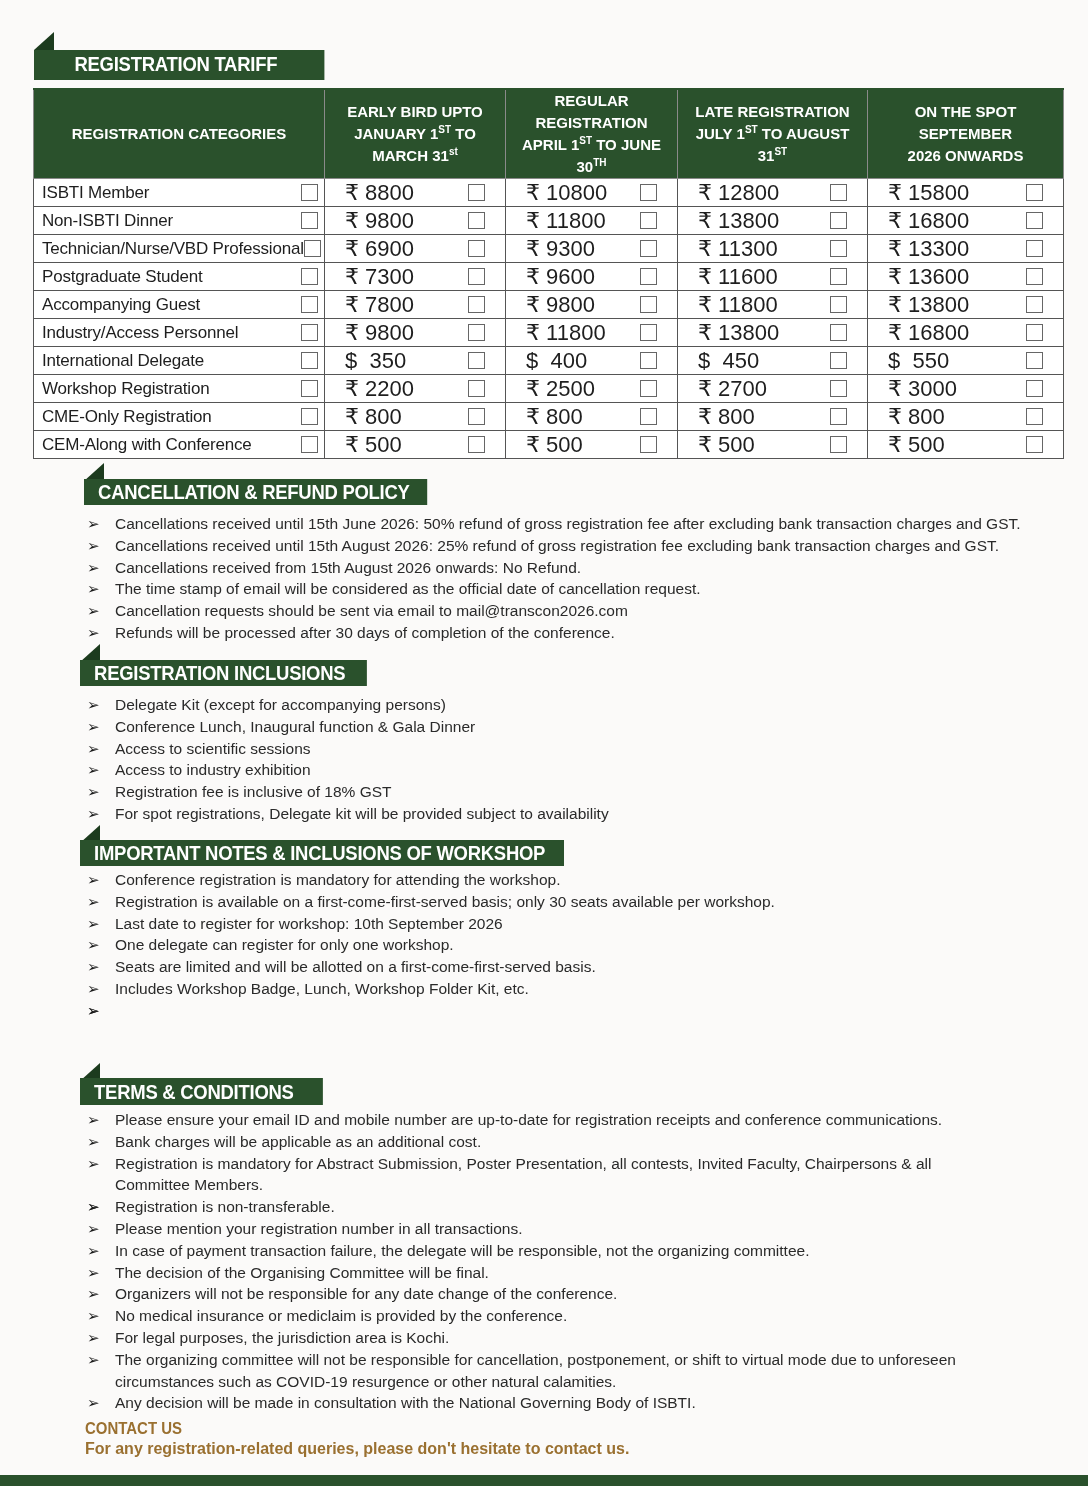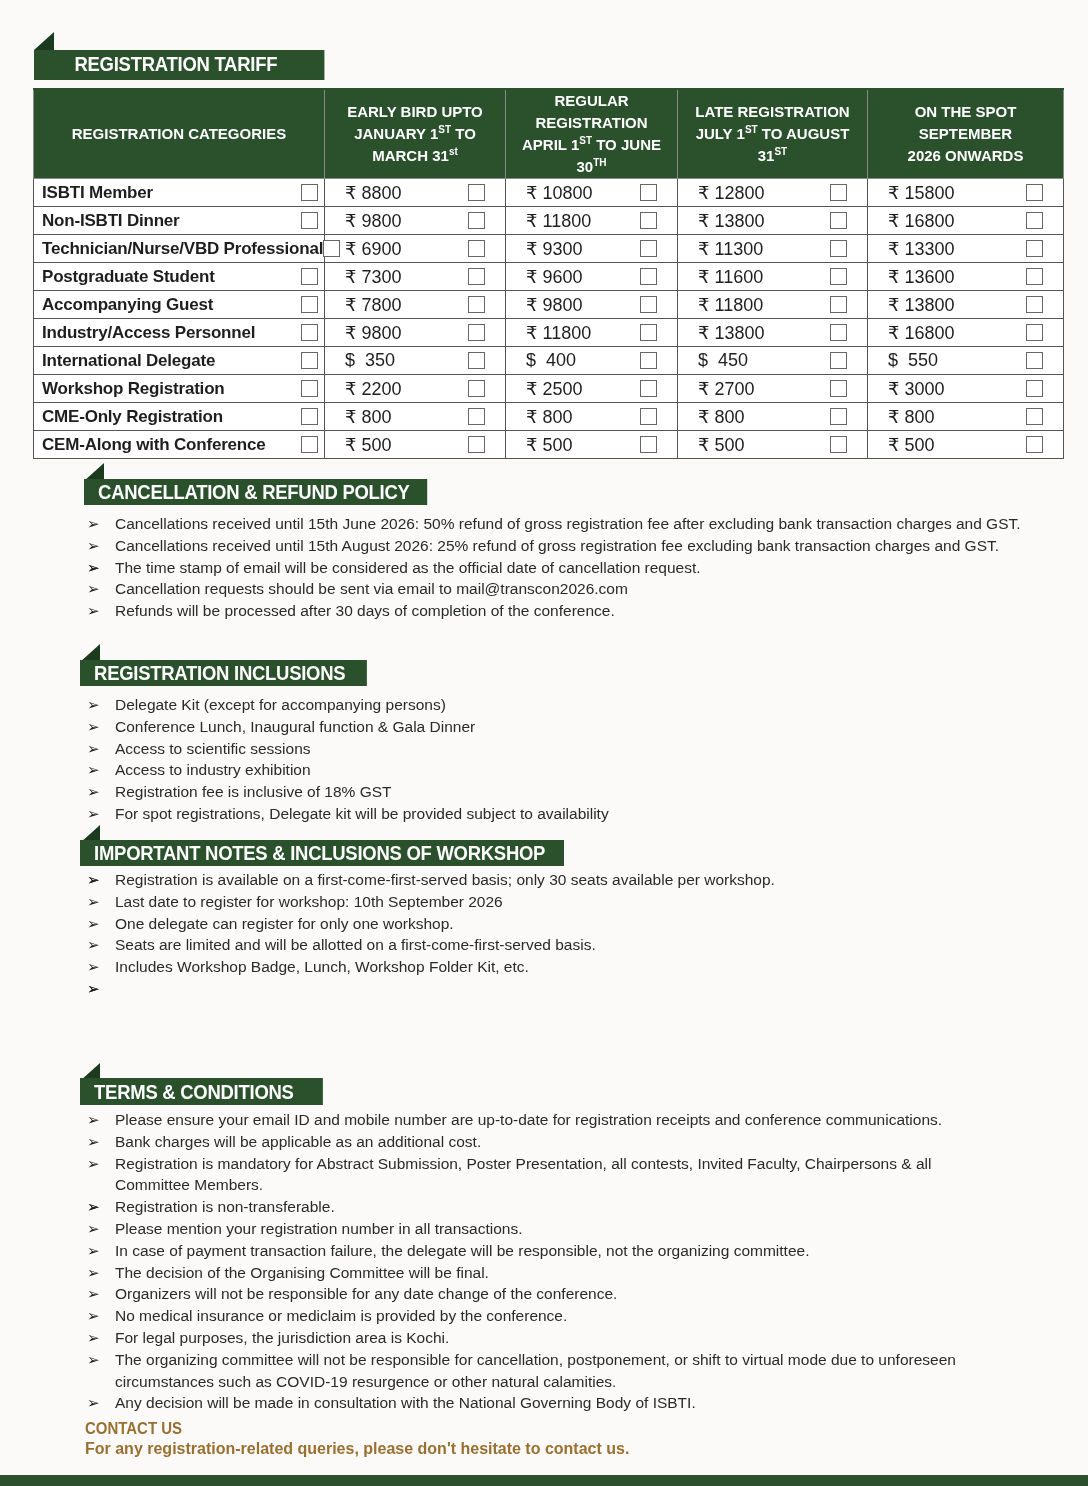--- a/index.html
+++ b/index.html
@@ -49,28 +49,28 @@
       text-align: center;
       border: 1px solid #8a8a8a;
       border-top: 2px solid #2a512c;
       height: 68px;
       padding: 0 4px;
     }
     .tariff th sup { font-size: 10px; vertical-align: super; line-height: 0; }
     .tariff td {
       border: 1px solid #555;
       height: 28px;
-      font-size: 18px;
+      font-size: 22px;
       padding: 0 8px;
       white-space: nowrap;
       background: #fff;
       vertical-align: middle;
     }
     .tariff td.cat {
-      font-weight: bold;
+      font-weight: normal;
       font-size: 17px;
       letter-spacing: -0.2px;
     }
     .cell-flex { display: flex; align-items: center; justify-content: space-between; }
     .cell-flex .price { padding-left: 12px; }
     .chk {
       display: inline-block;
       width: 17px; height: 17px;
       border: 1.3px solid #666;
       background: #fff;
@@ -467,41 +467,41 @@
         </td>
       </tr>
     </tbody>
 </table>
 
 <div class="fold" style="left:84px; top:463px;"></div>
 <div class="section-title" style="left:84px; top:479px; width:390px; height:26px; line-height:26px; font-size:21px;">CANCELLATION &amp; REFUND POLICY</div>
 <ul class="blist" id="list-cancellation" style="left:85px; top:513px;">
     <li><span class="arrow">➢</span><span>Cancellations received until 15th June 2026: 50% refund of gross registration fee after excluding bank transaction charges and GST.</span></li>
     <li><span class="arrow">➢</span><span>Cancellations received until 15th August 2026: 25% refund of gross registration fee excluding bank transaction charges and GST.</span></li>
-    <li><span class="arrow">➢</span></li>
+    <li><span class="arrow">➢</span><span>Cancellations received from 15th August 2026 onwards: No Refund.</span></li>
     <li><span class="arrow">➢</span><span>The time stamp of email will be considered as the official date of cancellation request.</span></li>
     <li><span class="arrow">➢</span><span>Cancellation requests should be sent via email to mail@transcon2026.com</span></li>
     <li><span class="arrow">➢</span><span>Refunds will be processed after 30 days of completion of the conference.</span></li>
   </ul>
 
 <div class="fold" style="left:80px; top:644px;"></div>
 <div class="section-title" style="left:80px; top:660px; width:326px; height:26px; line-height:26px;">REGISTRATION INCLUSIONS</div>
 <ul class="blist" id="list-inclusions" style="left:85px; top:694px;">
     <li><span class="arrow">➢</span><span>Delegate Kit (except for accompanying persons)</span></li>
     <li><span class="arrow">➢</span><span>Conference Lunch, Inaugural function &amp; Gala Dinner</span></li>
     <li><span class="arrow">➢</span><span>Access to scientific sessions</span></li>
     <li><span class="arrow">➢</span><span>Access to industry exhibition</span></li>
     <li><span class="arrow">➢</span><span>Registration fee is inclusive of 18% GST</span></li>
     <li><span class="arrow">➢</span><span>For spot registrations, Delegate kit will be provided subject to availability</span></li>
   </ul>
 
 <div class="fold" style="left:80px; top:825px;"></div>
 <div class="section-title" style="left:80px; top:840px; width:550px; height:26px; line-height:26px;">IMPORTANT NOTES &amp; INCLUSIONS OF WORKSHOP</div>
 <ul class="blist" id="list-workshop" style="left:85px; top:869px; width:890px;">
-    <li><span class="arrow">➢</span></li>
+    <li><span class="arrow">➢</span><span>Conference registration is mandatory for attending the workshop.</span></li>
     <li><span class="arrow">➢</span><span>Registration is available on a first-come-first-served basis; only 30 seats available per workshop.</span></li>
     <li><span class="arrow">➢</span><span>Last date to register for workshop: 10th September 2026</span></li>
     <li><span class="arrow">➢</span><span>One delegate can register for only one workshop.</span></li>
     <li><span class="arrow">➢</span><span>Seats are limited and will be allotted on a first-come-first-served basis.</span></li>
     <li><span class="arrow">➢</span><span>Includes Workshop Badge, Lunch, Workshop Folder Kit, etc.</span></li>
     <li><span class="arrow">➢</span></li>
     <li><span class="arrow">➢</span></li>
   </ul>
 
 <div class="fold" style="left:80px; top:1063px;"></div>

